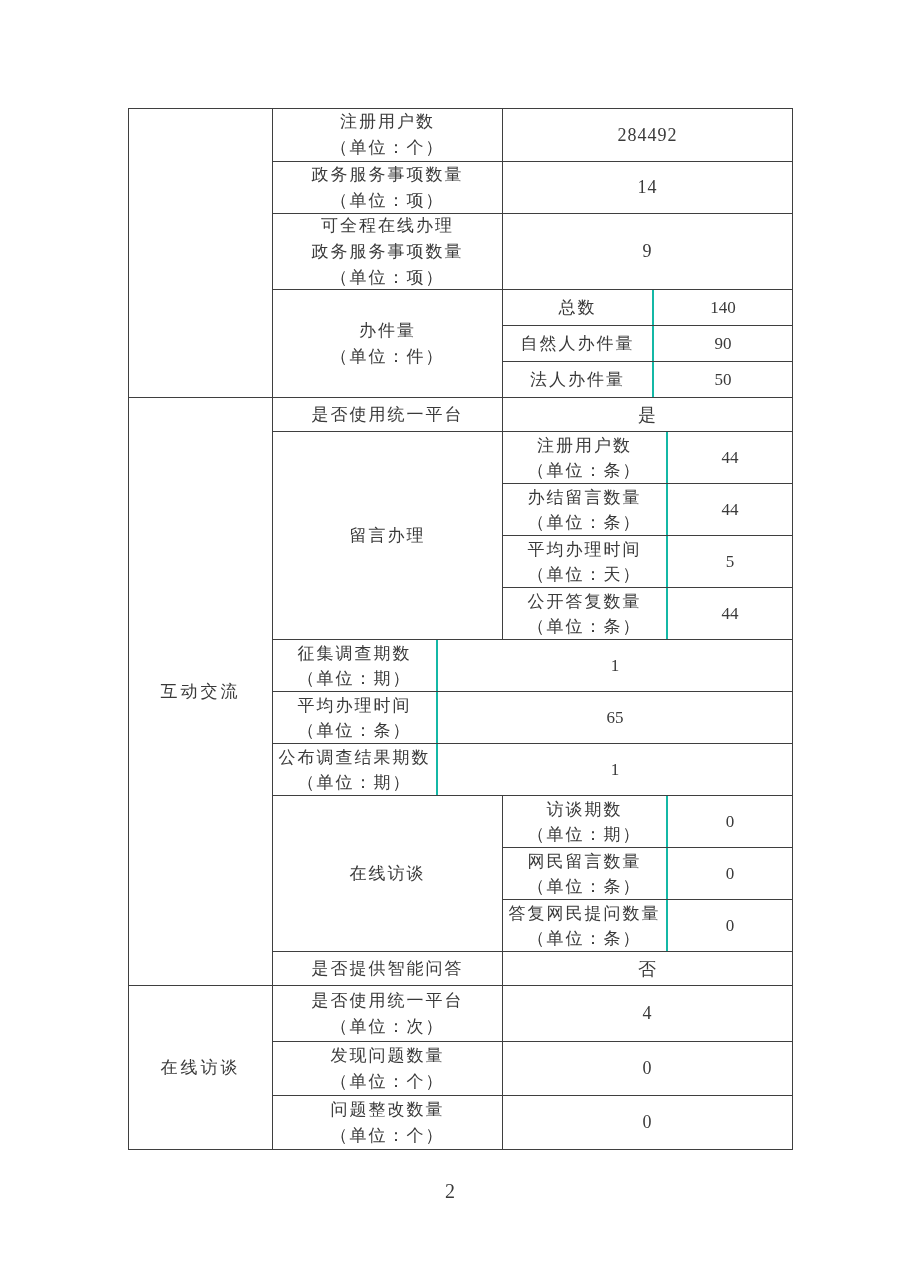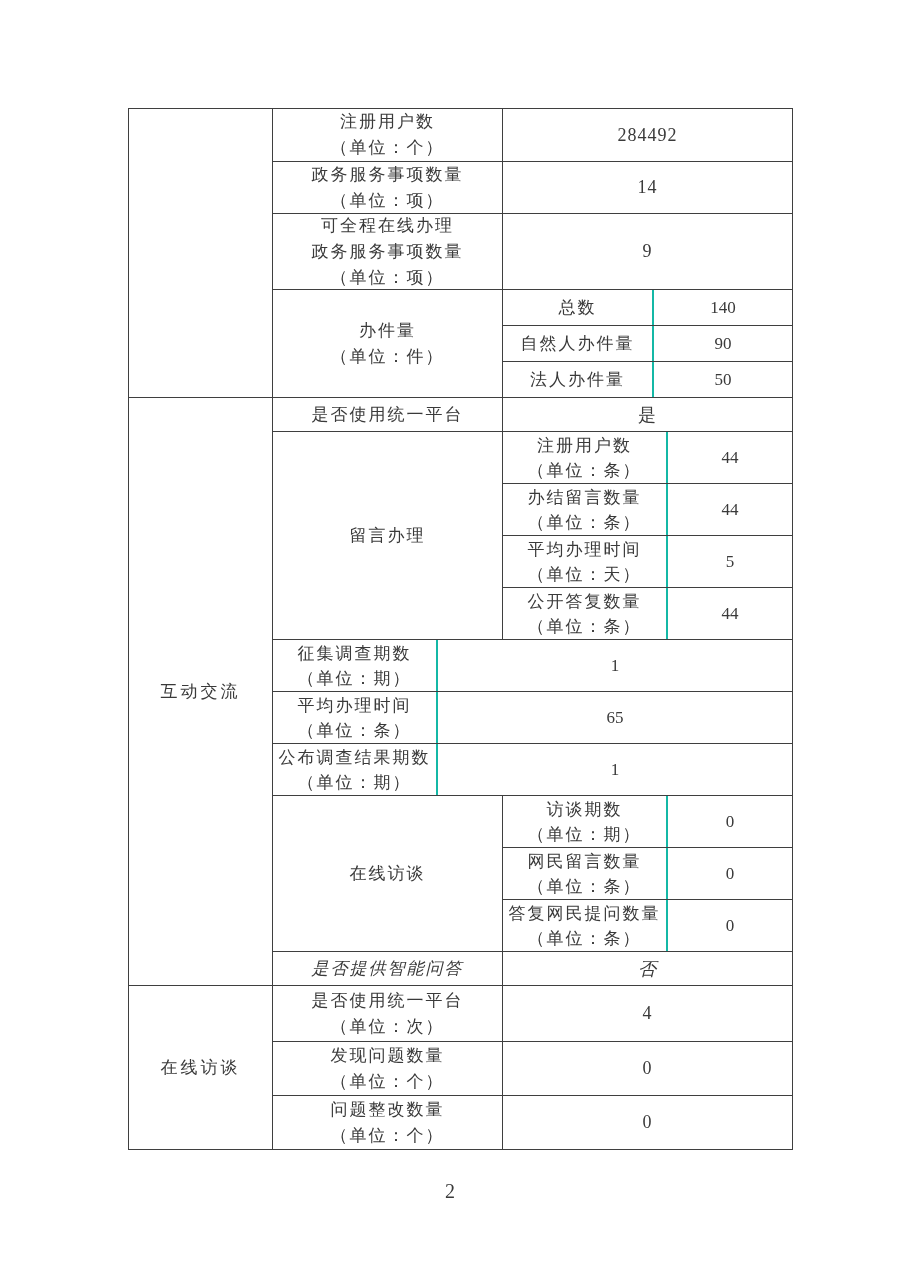--- a/index.html
+++ b/index.html
@@ -57,21 +57,21 @@
   .sub-value {
     flex:1;
     display:flex; align-items:center; justify-content:center;
     font-size:17px;
     text-align:right;
   }
   .h52  { height:52px; }
   .h76  { height:76px; line-height:25px;align-items:center; }
   .h108 { height:108px; }
   .h33  { height:33px; }
-  .h34  { height:34px;font-style:italic; }
+  .h34  { height:34px; }
   .h208 { height:208px; }
   .h156 { height:156px; }
   .h55  { height:55px; }
   .h54  { height:54px; }
   .page-number {
     position:absolute;
     left:0; right:0; top:1180px;
     text-align:center;
     font-size:20px;
   }

